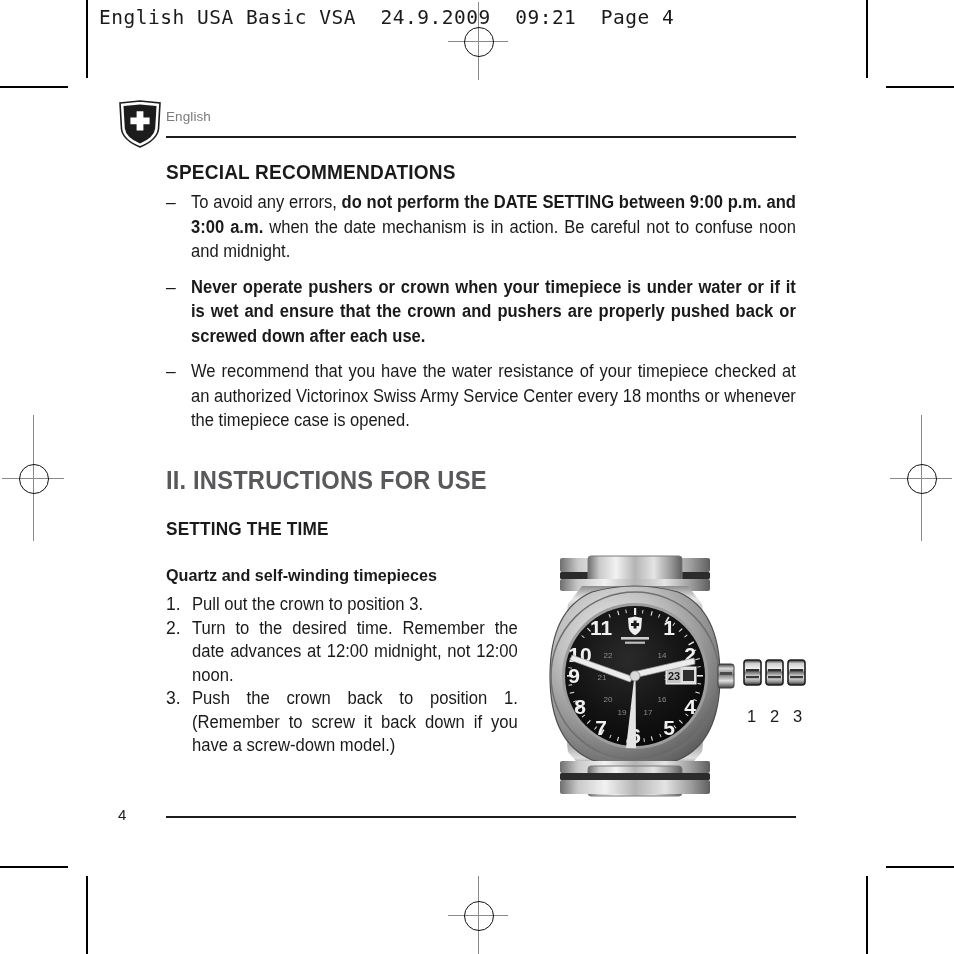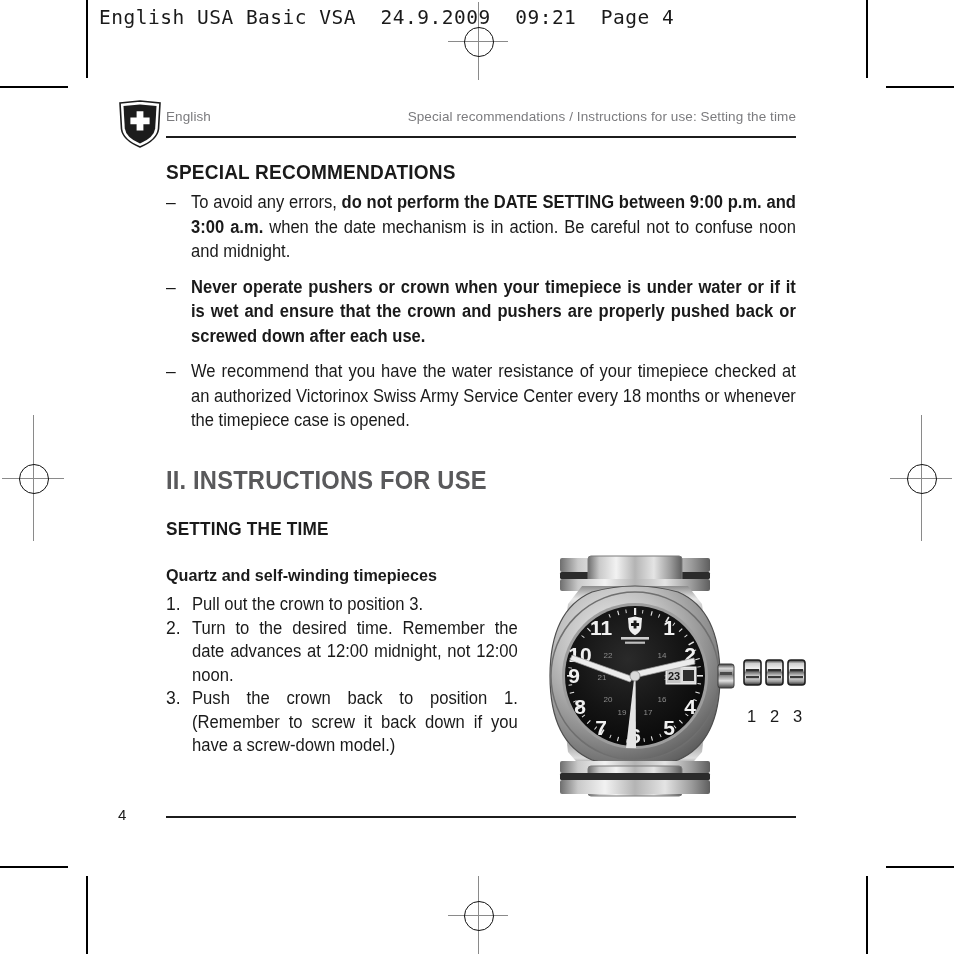--- a/index.html
+++ b/index.html
@@ -146,21 +146,20 @@
 
   <div class="pg-header">
     <div class="logo">
       <svg viewBox="0 0 46 48" width="46" height="48" aria-hidden="true">
         <path d="M3 3 L23 1 L43 3 L41.5 29 Q40 40 23 47 Q6 40 4.5 29 Z" fill="none" stroke="#1c1c1c" stroke-width="1.6"></path>
         <path d="M6.5 6 L23 4.4 L39.5 6 L38.2 28.6 Q36.9 37.8 23 43.6 Q9.1 37.8 7.8 28.6 Z" fill="#1c1c1c"></path>
         <path d="M19.6 11.2 h6.8 v6.2 h6.2 v6.8 h-6.2 v6.2 h-6.8 v-6.2 h-6.2 v-6.8 h6.2 Z" fill="#ffffff"></path>
       </svg>
     </div>
     <div class="hdr-left">English</div>
-    <div class="hdr-right">Special recommendations / Instructions for use: Setting the time</div>
     <div class="hdr-rule"></div>
   </div>
 
   <h1 class="sec">SPECIAL RECOMMENDATIONS</h1>
 
   <div class="bullets">
     <div class="bullet">
       <span class="dash">–</span>
       <div class="btext">To avoid any errors, <b>do not perform the DATE SETTING between 9:00 p.m. and 3:00 a.m.</b> when the date mechanism is in action. Be careful not to confuse noon and midnight.</div>
     </div>

